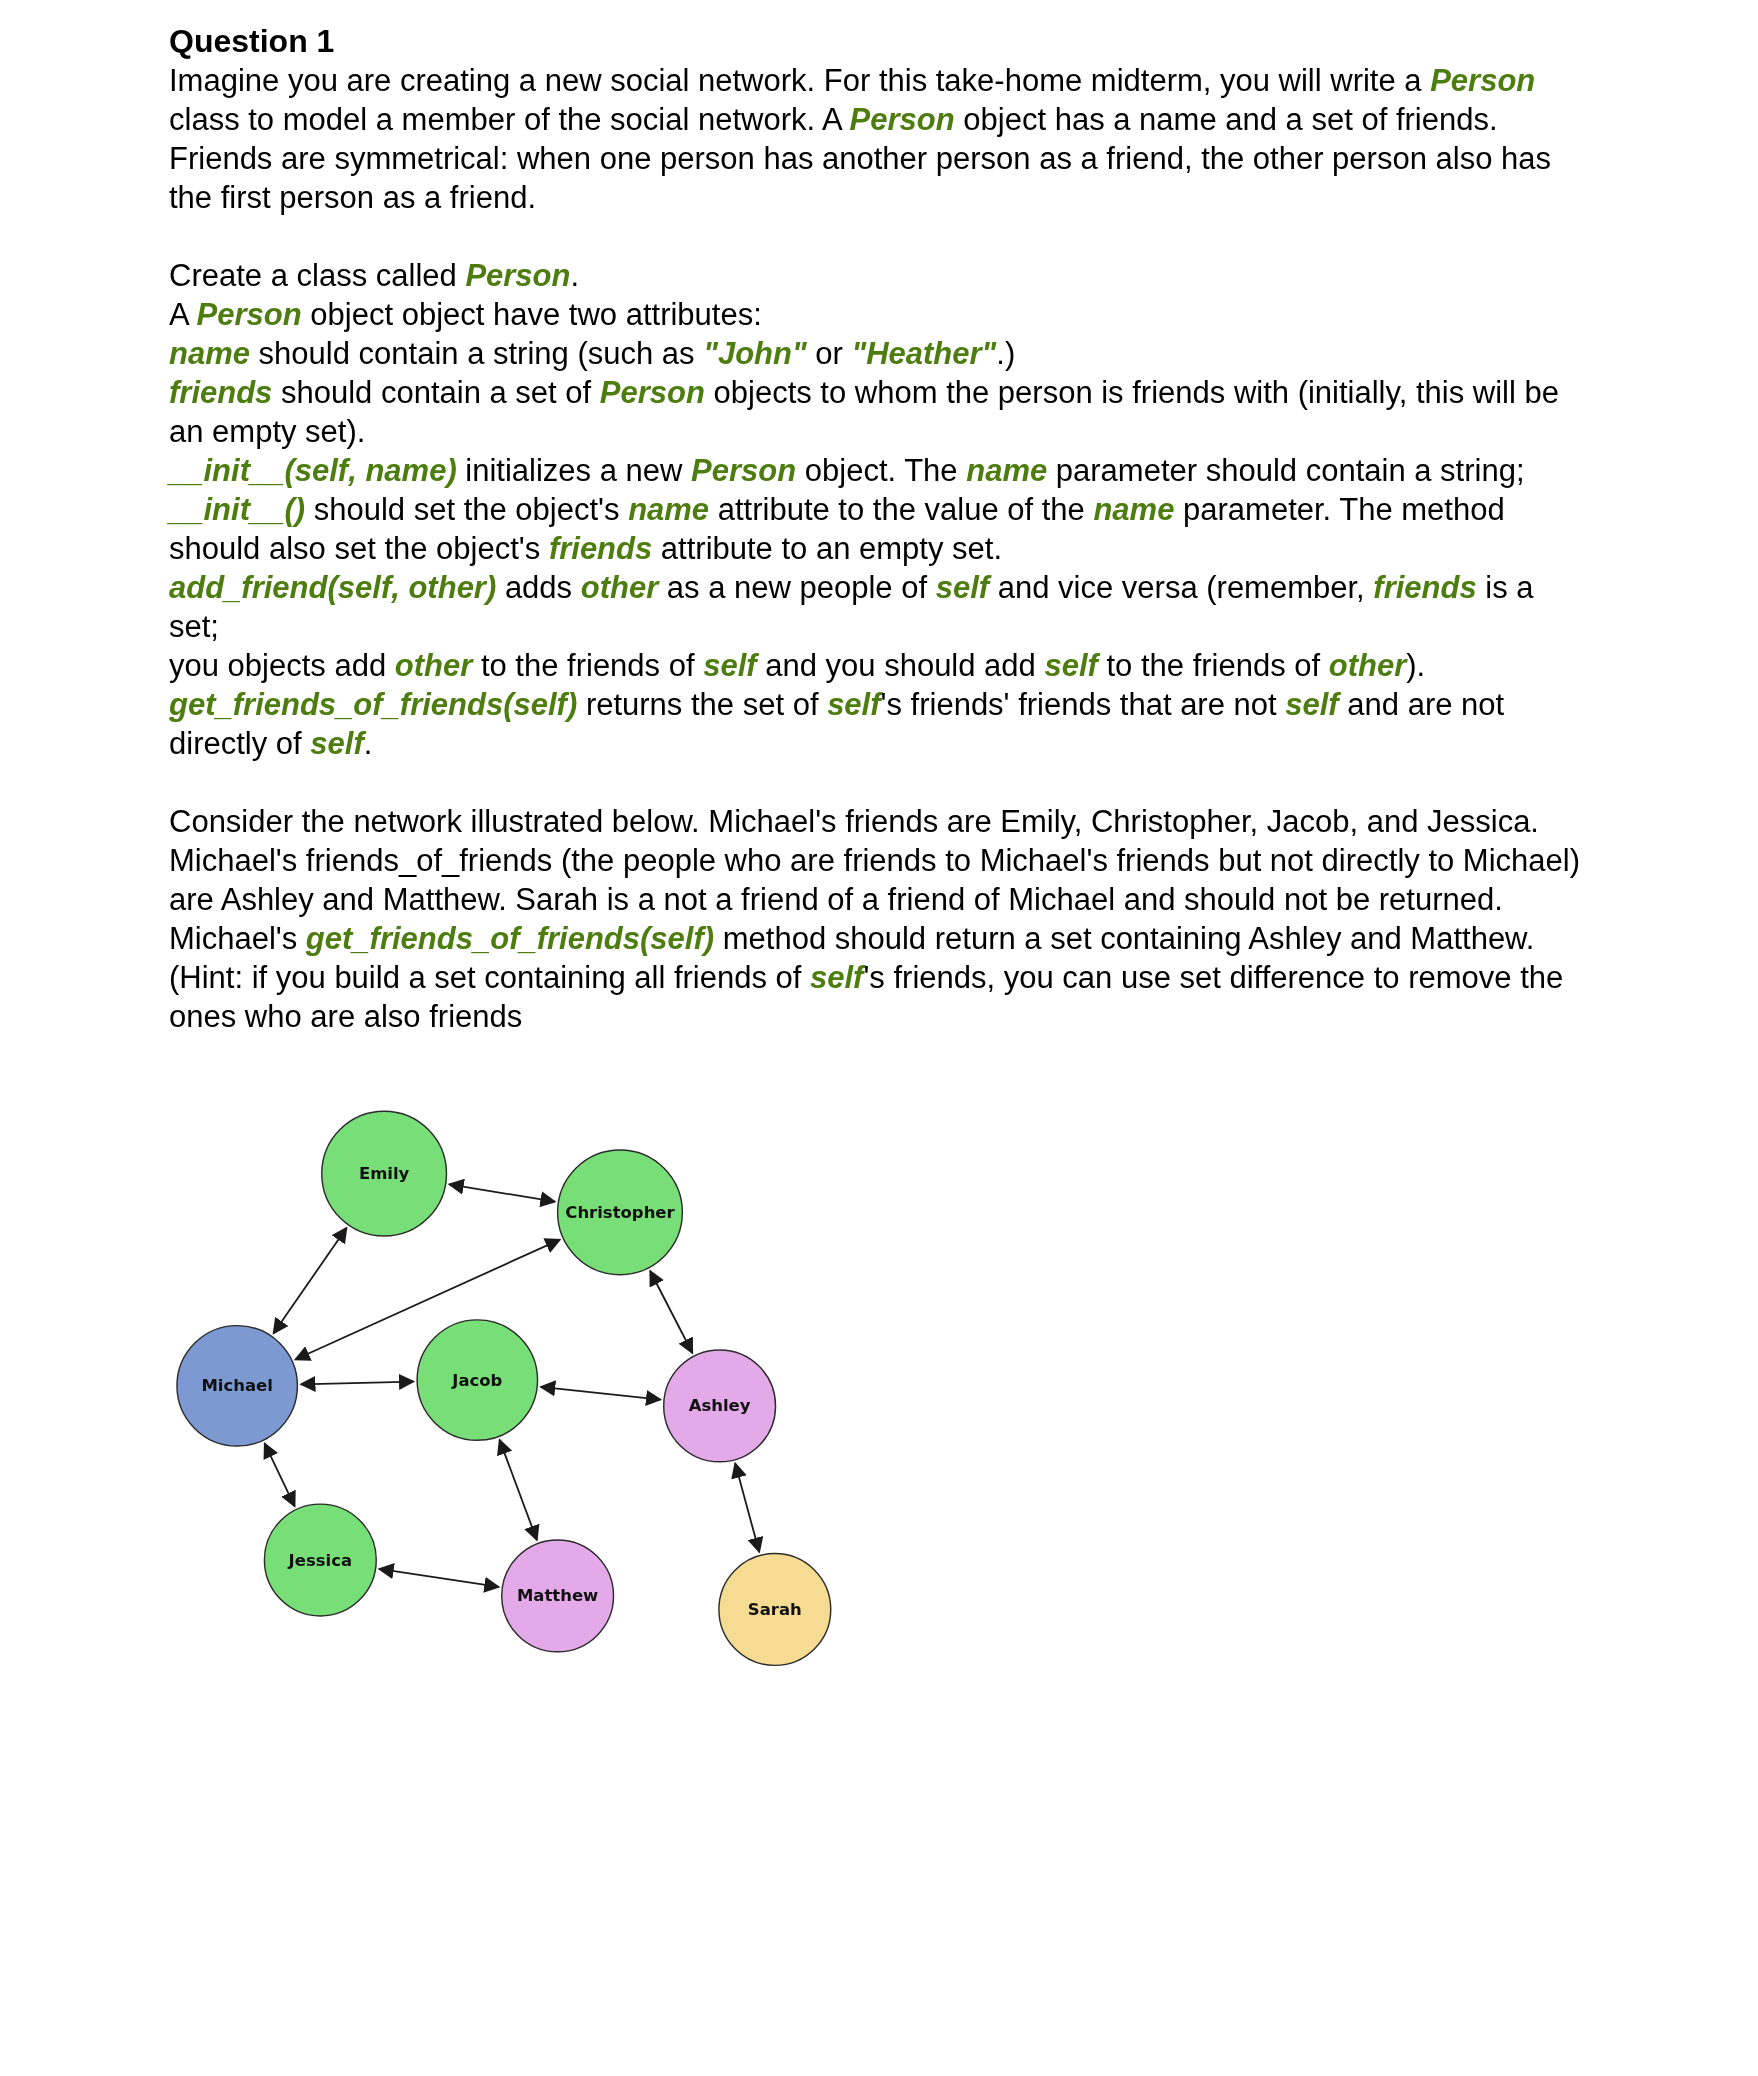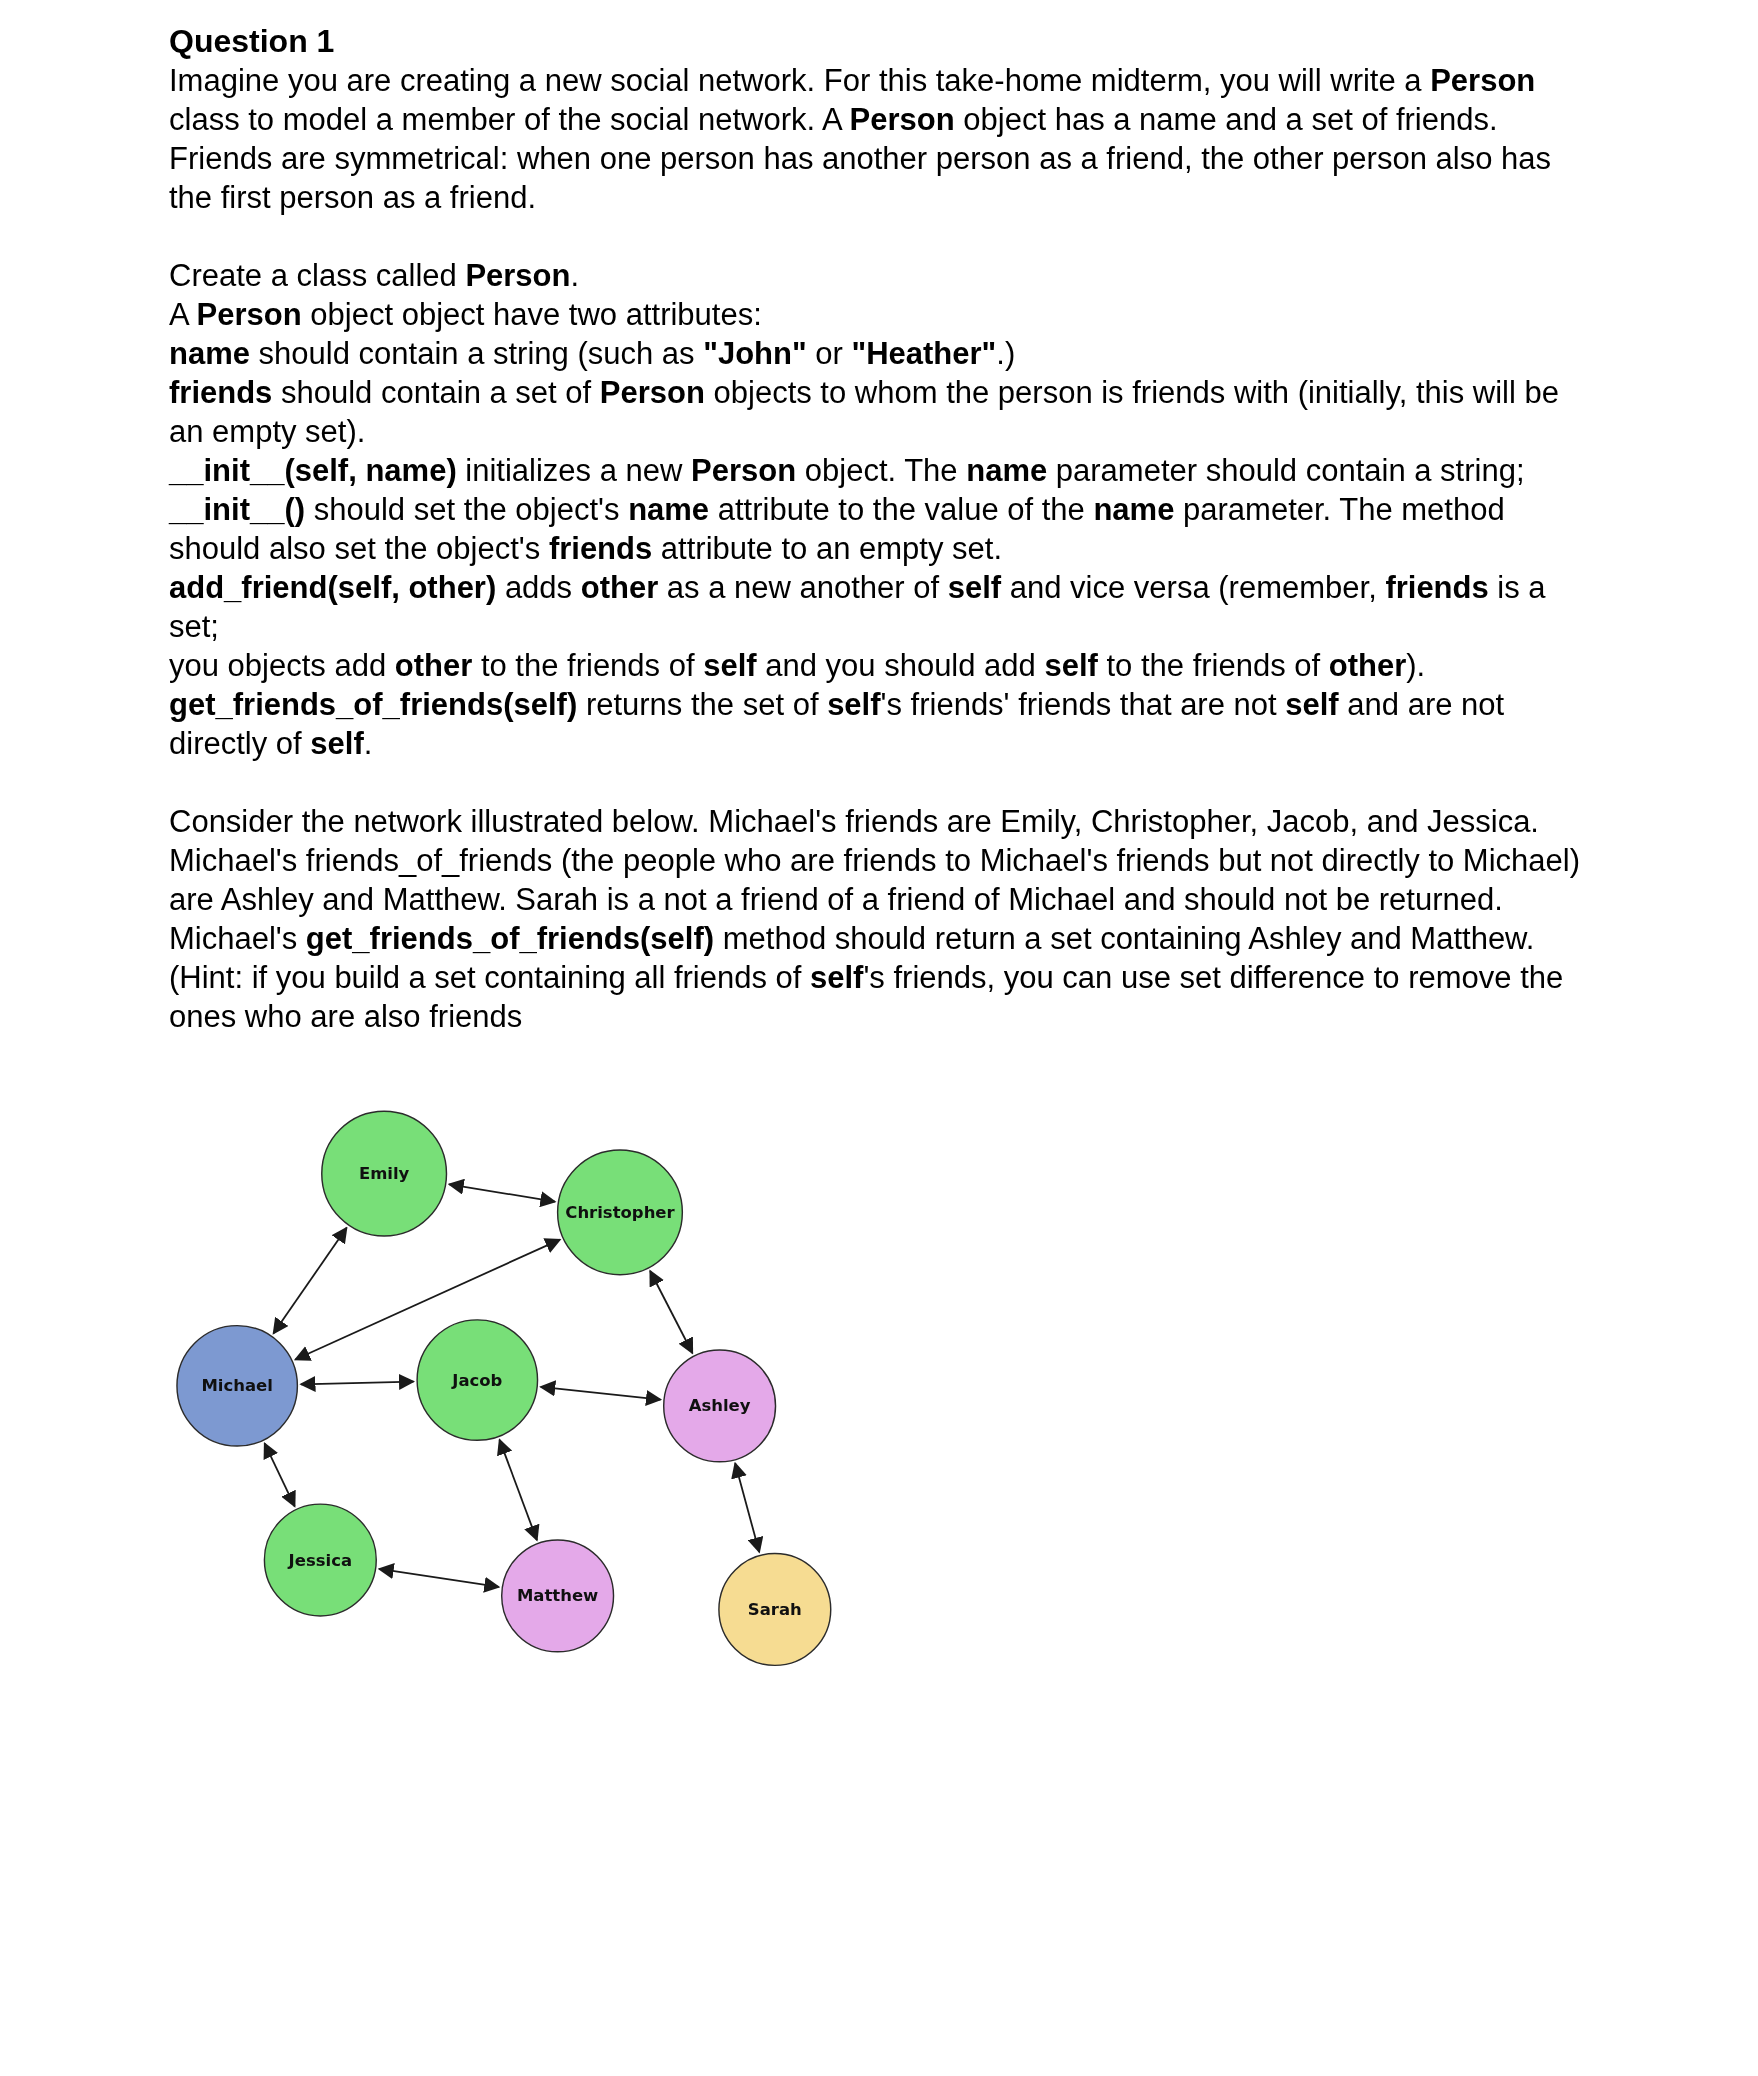--- a/index.html
+++ b/index.html
@@ -8,21 +8,21 @@
     width: 1759px;
     min-height: 2077px;
     font-family: "Liberation Sans", "DejaVu Sans", sans-serif;
     color: #000000;
     position: relative;
   }
   .page { padding: 22px 172px 57px 169px; }
   .heading { font-size: 32px; font-weight: bold; line-height: 39px; }
   .para { font-size: 31px; line-height: 39px; }
   .spacer { height: 39px; }
-  .accent { color: #000000; font-weight: bold; }
+  .accent { color: #4d7c0f; font-weight: bold; font-style: italic; }
   .diagram { margin-top: 43px; }
   .edge { stroke: #1a1a1a; stroke-width: 2.5; }
   .node { stroke: #2b2b2b; stroke-width: 2; }
   .nlabel {
     font-family: "DejaVu Sans", sans-serif;
     font-size: 23px;
     font-weight: 600;
     text-anchor: middle;
     dominant-baseline: central;
     fill: #101010;
@@ -34,21 +34,21 @@
 <div class="page">
   <div>
       <div class="heading"><span>Question 1</span></div>
       <p class="para"><span>Imagine you are creating a new social network. For this take-home midterm, you will write a </span><span class="accent">Person</span><span> class to model a member of the social network. A </span><span class="accent">Person</span><span> object has a name and a set of friends. Friends are symmetrical: when one person has another person as a friend, the other person also has the first person as a friend.</span></p>
       <div class="spacer"></div>
       <p class="para"><span>Create a class called </span><span class="accent">Person</span><span>.</span></p>
       <p class="para"><span>A </span><span class="accent">Person</span><span> object object have two attributes:</span></p>
       <p class="para"><span class="accent">name</span><span> should contain a string (such as </span><span class="accent">"John"</span><span> or </span><span class="accent">"Heather"</span><span>.)</span></p>
       <p class="para"><span class="accent">friends</span><span> should contain a set of </span><span class="accent">Person</span><span> objects to whom the person is friends with (initially, this will be an empty set).</span></p>
       <p class="para"><span class="accent">__init__(self, name)</span><span> initializes a new </span><span class="accent">Person</span><span> object. The </span><span class="accent">name</span><span> parameter should contain a string; </span><span class="accent">__init__()</span><span> should set the object's </span><span class="accent">name</span><span> attribute to the value of the </span><span class="accent">name</span><span> parameter. The method should also set the object's </span><span class="accent">friends</span><span> attribute to an empty set.</span></p>
-      <p class="para"><span class="accent">add_friend(self, other)</span><span> adds </span><span class="accent">other</span><span> as a new another of </span><span class="accent">self</span><span> and vice versa (remember, </span><span class="accent">friends</span><span> is a set;</span></p>
+      <p class="para"><span class="accent">add_friend(self, other)</span><span> adds </span><span class="accent">other</span><span> as a new people of </span><span class="accent">self</span><span> and vice versa (remember, </span><span class="accent">friends</span><span> is a set;</span></p>
       <p class="para"><span>you objects add </span><span class="accent">other</span><span> to the friends of </span><span class="accent">self</span><span> and you should add </span><span class="accent">self</span><span> to the friends of </span><span class="accent">other</span><span>).</span></p>
       <p class="para"><span class="accent">get_friends_of_friends(self)</span><span> returns the set of </span><span class="accent">self</span><span>'s friends' friends that are not </span><span class="accent">self</span><span> and are not</span></p>
       <p class="para"><span>directly of </span><span class="accent">self</span><span>.</span></p>
       <div class="spacer"></div>
       <p class="para"><span>Consider the network illustrated below. Michael's friends are Emily, Christopher, Jacob, and Jessica. Michael's friends_of_friends (the people who are friends to Michael's friends but not directly to Michael) are Ashley and Matthew. Sarah is a not a friend of a friend of Michael and should not be returned.</span></p>
       <p class="para"><span>Michael's </span><span class="accent">get_friends_of_friends(self)</span><span> method should return a set containing Ashley and Matthew. (Hint: if you build a set containing all friends of </span><span class="accent">self</span><span>'s friends, you can use set difference to remove the ones who are also friends</span></p>
     </div>
   <div class="diagram">
     <svg viewBox="0 0 940 830" width="674" height="595" xmlns="http://www.w3.org/2000/svg">
         <defs>

